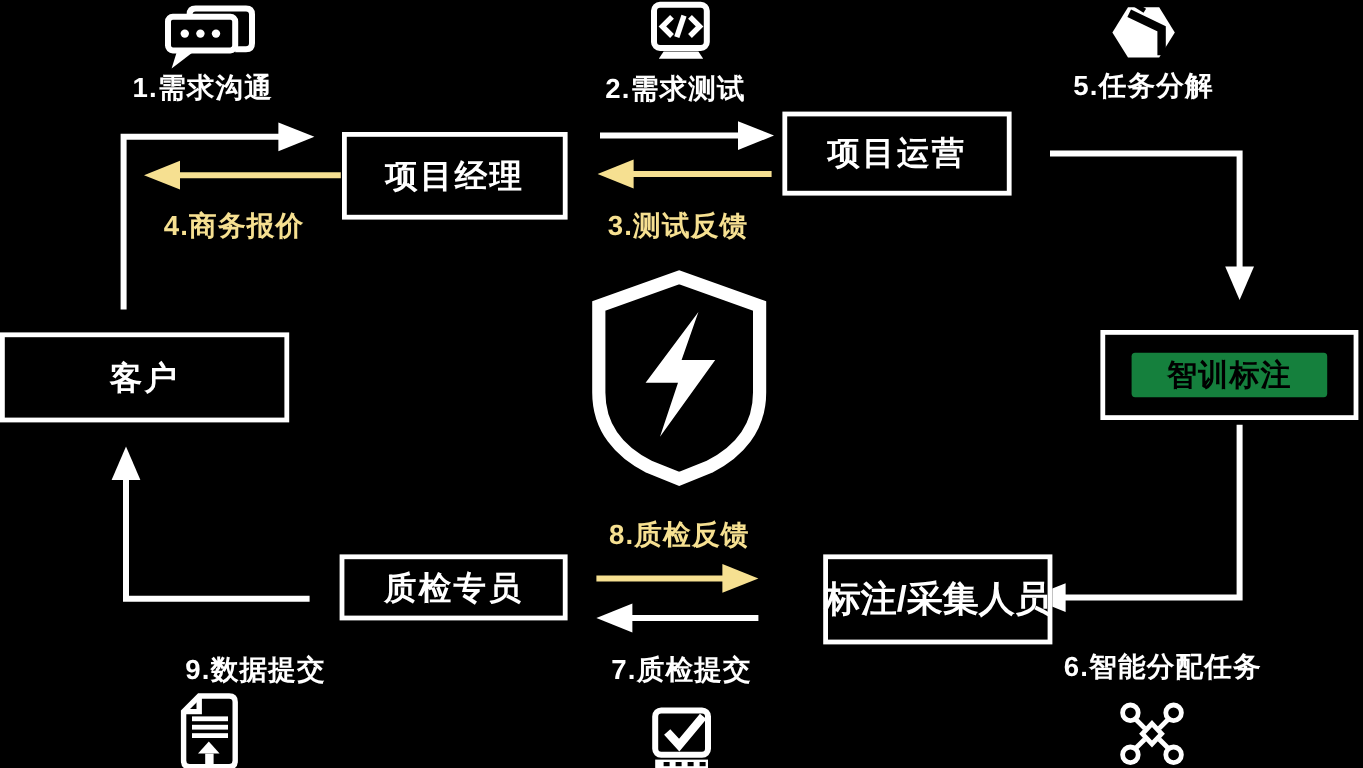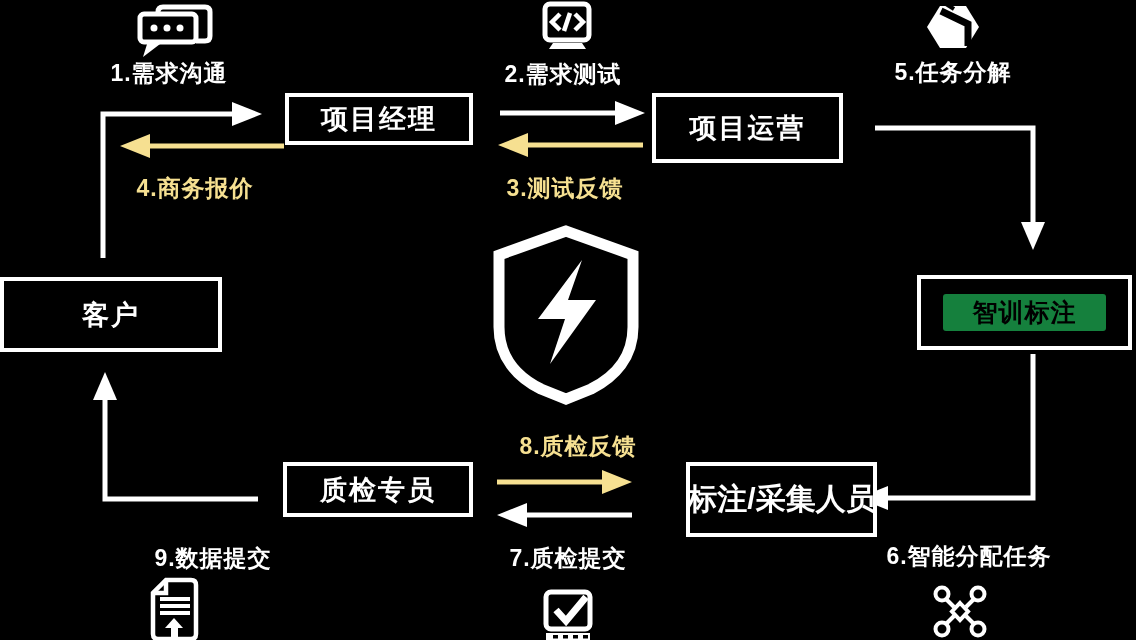--- a/index.html
+++ b/index.html
@@ -131,37 +131,37 @@
       <circle cx="942" cy="629" r="6.5" fill="none" stroke="#fff" stroke-width="4"></circle>
       <circle cx="978" cy="629" r="6.5" fill="none" stroke="#fff" stroke-width="4"></circle>
       <line x1="946" y1="599" x2="954" y2="607" stroke="#fff" stroke-width="4"></line>
       <line x1="974" y1="599" x2="966" y2="607" stroke="#fff" stroke-width="4"></line>
       <line x1="946" y1="624" x2="954" y2="616" stroke="#fff" stroke-width="4"></line>
       <line x1="974" y1="624" x2="966" y2="616" stroke="#fff" stroke-width="4"></line>
       <polygon points="960,603 968,611.5 960,620 952,611.5" fill="#000" stroke="#fff" stroke-width="4"></polygon>
     </g>
   </svg>
 
-  <div class="node" style="left:285px;top:93px;width:188px;height:52px;">项目经理</div>
+  <div class="node" style="left:285px;top:110px;width:188px;height:73px;">项目经理</div>
 
   <div class="node" style="left:652px;top:93px;width:191px;height:70px;">项目运营</div>
 
-  <div class="node" style="left:0px;top:277px;width:222px;height:75px;">客户</div>
+  <div class="node" style="left:0px;top:277px;width:241px;height:75px;">客户</div>
 
   <div class="node" style="left:917px;top:275px;width:215px;height:75px;">
     <div class="logo-rect" style="width:163px;height:37px;">智训标注</div>
   </div>
 
   <div class="node" style="left:283px;top:462px;width:190px;height:55px;">质检专员</div>
 
   <div class="node" style="left:686px;top:462px;width:191px;height:75px;font-size:30px;letter-spacing:0;">标注/采集人员</div>
 
   <div class="step white" style="left:169px;top:73px;">1.需求沟通</div>
   <div class="step white" style="left:563px;top:74px;">2.需求测试</div>
   <div class="step white" style="left:953px;top:72px;">5.任务分解</div>
   <div class="step yellow" style="left:195px;top:188px;">4.商务报价</div>
   <div class="step yellow" style="left:565px;top:188px;">3.测试反馈</div>
-  <div class="step yellow" style="left:566px;top:446px;margin-left:12px;">8.质检反馈</div>
+  <div class="step yellow" style="left:566px;top:446px;">8.质检反馈</div>
   <div class="step white" style="left:568px;top:558px;">7.质检提交</div>
   <div class="step white" style="left:173px;top:558px;margin-left:40px;">9.数据提交</div>
   <div class="step white" style="left:969px;top:556px;">6.智能分配任务</div>
 
 </div>
 
 </body></html>

